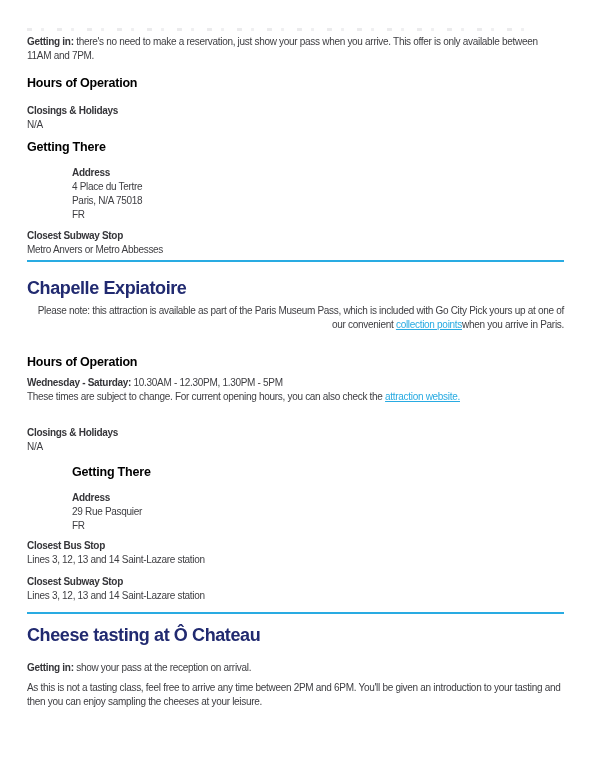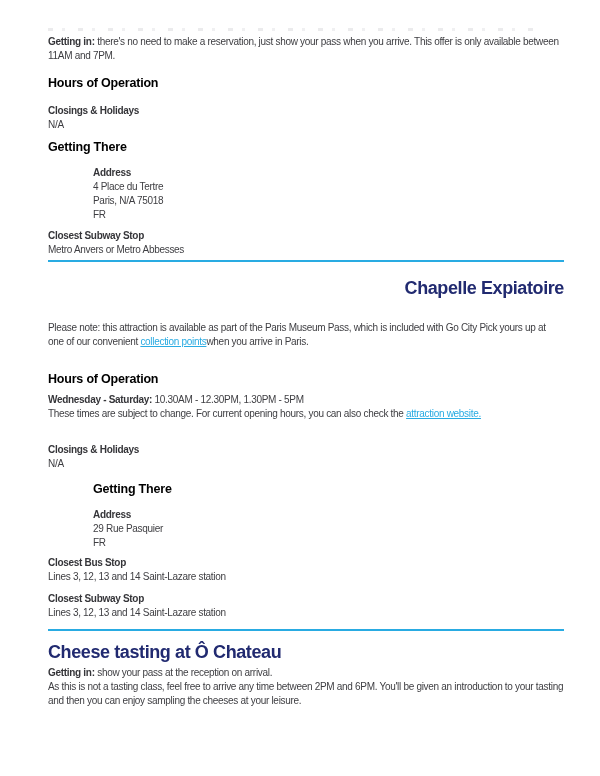--- a/index.html
+++ b/index.html
@@ -7,21 +7,21 @@
     width: 600px;
     height: 776px;
     overflow: hidden;
     font-family: "Liberation Sans", "DejaVu Sans", sans-serif;
     color: #3e3e42;
   }
   .page {
     box-sizing: border-box;
     width: 600px;
     height: 668px;
-    padding: 28px 36px 0 48px;
+    padding: 28px 36px 0 27px;
     border-radius: 29px;
   }
   
   .remnant {
     height: 3px;
     width: 94%;
     margin: 0 0 4px 0;
     background: repeating-linear-gradient(90deg,
       #e6e6e8 0 5px, transparent 5px 14px,
       #ececee 14px 17px, transparent 17px 30px);
@@ -56,24 +56,24 @@
   }
   a.link.bold { font-weight: 400; }
   .rule {
     border: 0;
     height: 2px;
     background: #29abe2;
     margin: 3px 0 0 0;
   }
   .line { display: block; }
   
-  .mt1 { margin-top: 1px; } .mt2 { margin-top: 0; } .mt3 { margin-top: 20px; }
+  .mt1 { margin-top: 13px; } .mt2 { margin-top: 6px; } .mt3 { margin-top: 3px; text-align: right; }
   .mt4 { margin-top: 4px; } .mt5 { margin-top: 5px; } .mt6 { margin-top: 6px; }
   .mt7 { margin-top: 7px; } .mt8 { margin-top: 8px; } .mt9 { margin-top: 9px; }
-  .mt10 { margin-top: 10px; margin-left: 45px; } .mt12 { margin-top: 12px; } .mt13 { margin-top: 13px; text-align: right; }
+  .mt10 { margin-top: 10px; margin-left: 45px; } .mt12 { margin-top: 12px; } .mt13 { margin-top: 13px; }
   .mt22 { margin-top: 22px; }
 </style>
 </head>
 <body>
 
 <div class="page">
 
   <div class="remnant"></div>
 
   <section>

